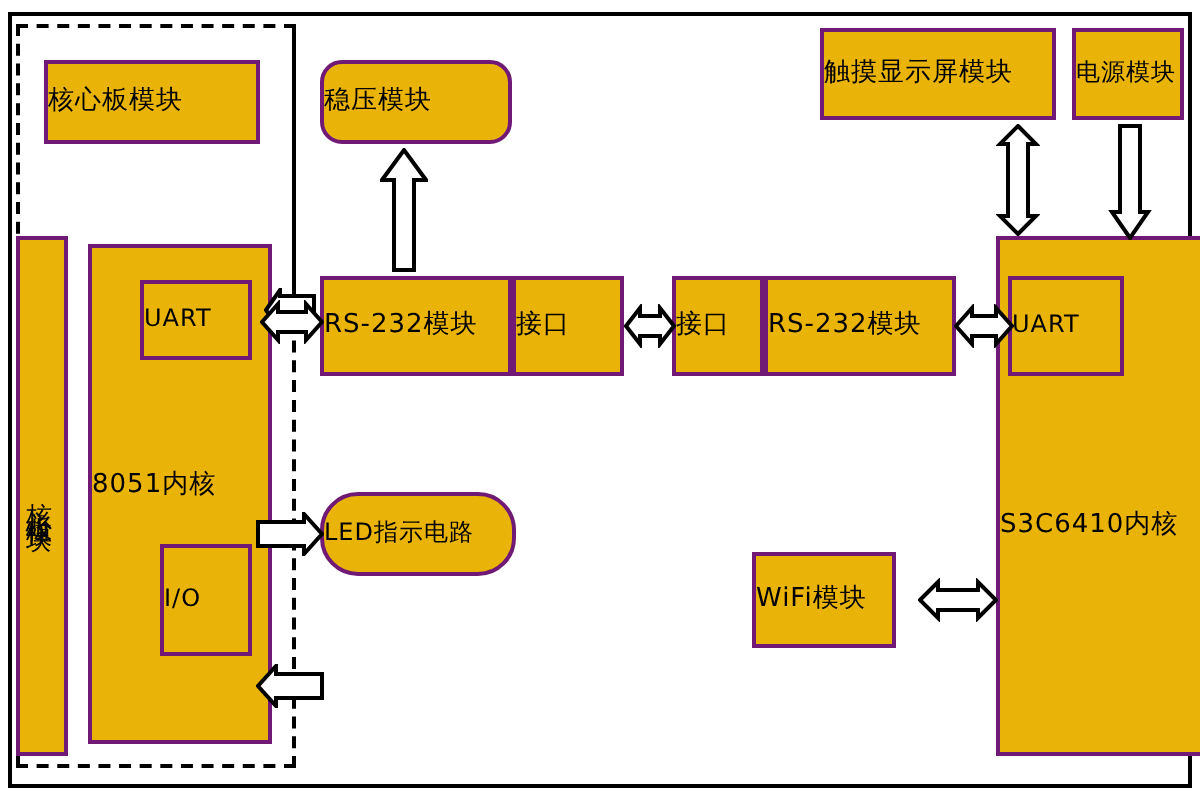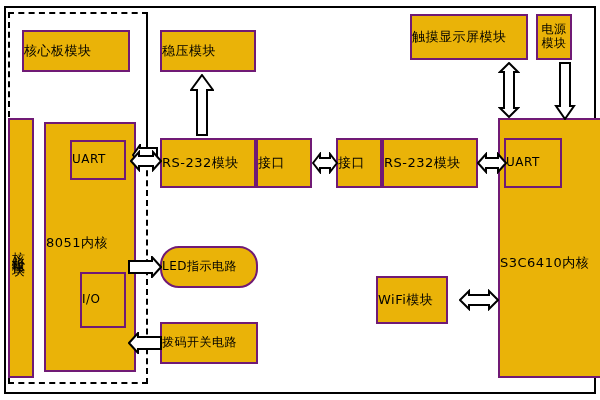--- a/index.html
+++ b/index.html
@@ -59,29 +59,29 @@
 <div id="canvas">
 
   <div class="frame" style="left:4px; top:6px; width:592px; height:388px;"></div>
 
   <div class="dashed" style="left:8px; top:12px; width:140px; height:372px;"></div>
 
   <div class="box" style="left:22px; top:30px; width:108px; height:42px;">
     <span>核心板模块</span>
   </div>
 
-  <div class="box" style="left:160px; top:30px; width:96px; height:42px;">
+  <div class="box" style="left:160px; top:30px; width:96px; height:42px;border-radius:11px;">
     <span>稳压模块</span>
   </div>
 
   <div class="box" style="left:410px; top:14px; width:118px; height:46px;">
     <span>触摸显示屏模块</span>
   </div>
 
-  <div class="box" style="left:536px; top:14px; width:36px; height:46px; font-size:12px;">
+  <div class="box" style="left:536px; top:14px; width:56px; height:46px; font-size:12px;">
     <span>电源模块</span>
   </div>
 
   <div class="box" style="left:8px; top:118px; width:26px; height:260px;">
     <span class="vert">核心板模块</span>
   </div>
 
   <div class="box" style="left:44px; top:122px; width:92px; height:250px; align-items:flex-start; padding-top:112px;">
     <span>8051内核</span>
   </div>
@@ -115,23 +115,20 @@
   </div>
 
   <div class="box" style="left:504px; top:138px; width:58px; height:50px; font-size:12px;">
     <span>UART</span>
   </div>
 
   <div class="box" style="left:160px; top:246px; width:98px; height:42px; font-size:12px;border-radius:19px;">
     <span>LED指示电路</span>
   </div>
 
-  <div class="box" style="left:160px; top:322px; width:98px; height:42px; font-size:12px;">
-    <span>拨码开关电路</span>
-  </div>
 
   <div class="box" style="left:376px; top:276px; width:72px; height:48px;">
     <span>WiFi模块</span>
   </div>
 
   <div class="plainline" style="left:146px; top:14px; width:2px; height:142px;"></div>
 
   <svg class="arrow" style="left:190px; top:74px;" width="24" height="62" viewBox="0 0 24 62">
     <polygon points="12,1 23,16 17,16 17,61 7,61 7,16 1,16" fill="#ffffff" stroke="#000000" stroke-width="2"></polygon>
   </svg>

